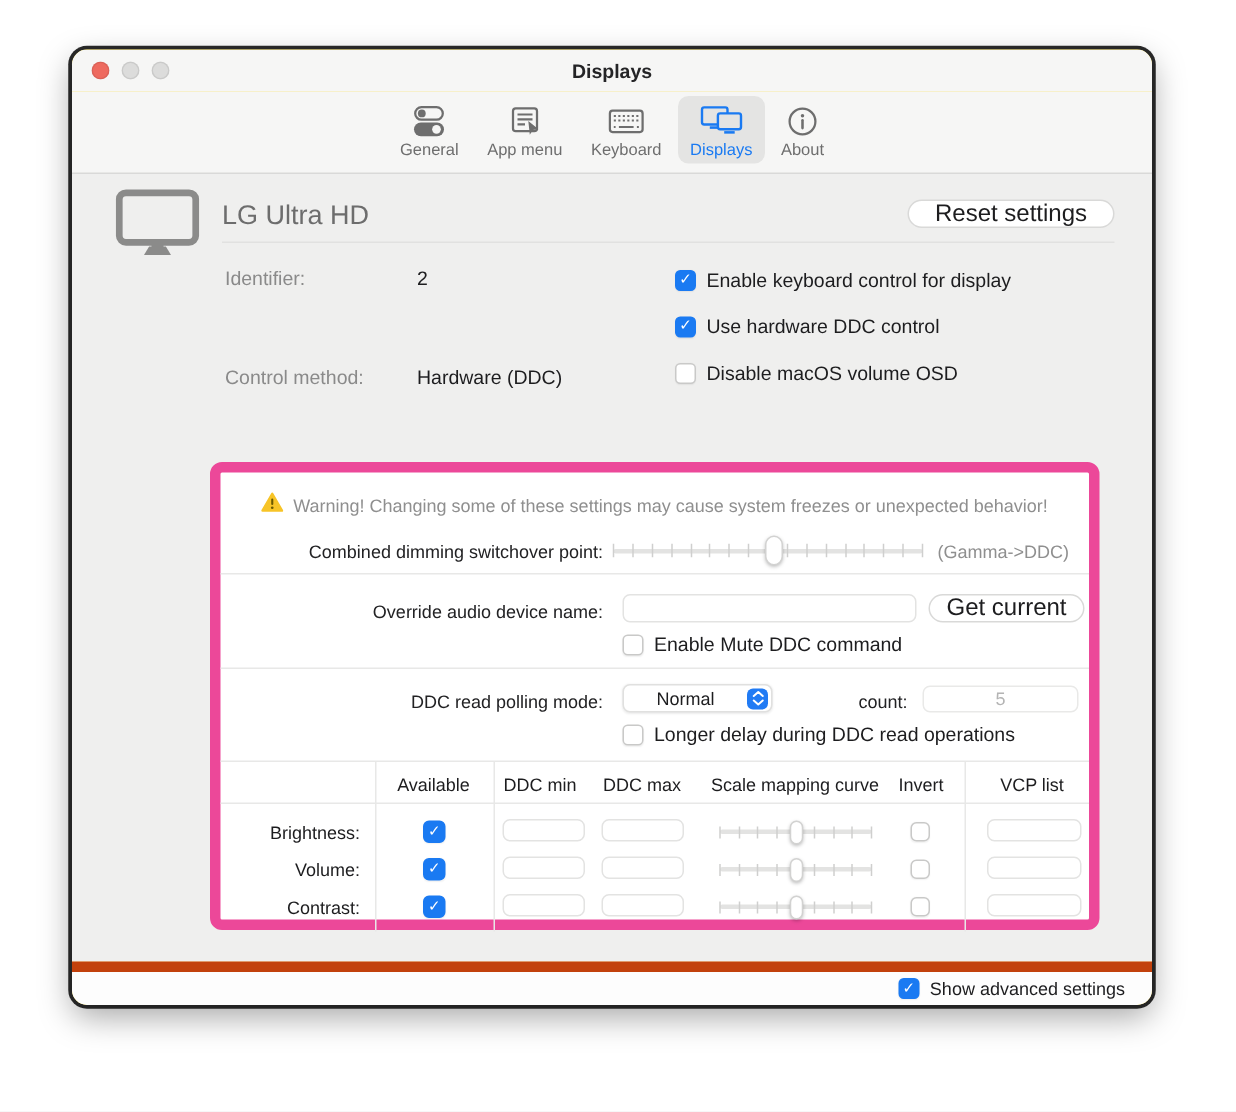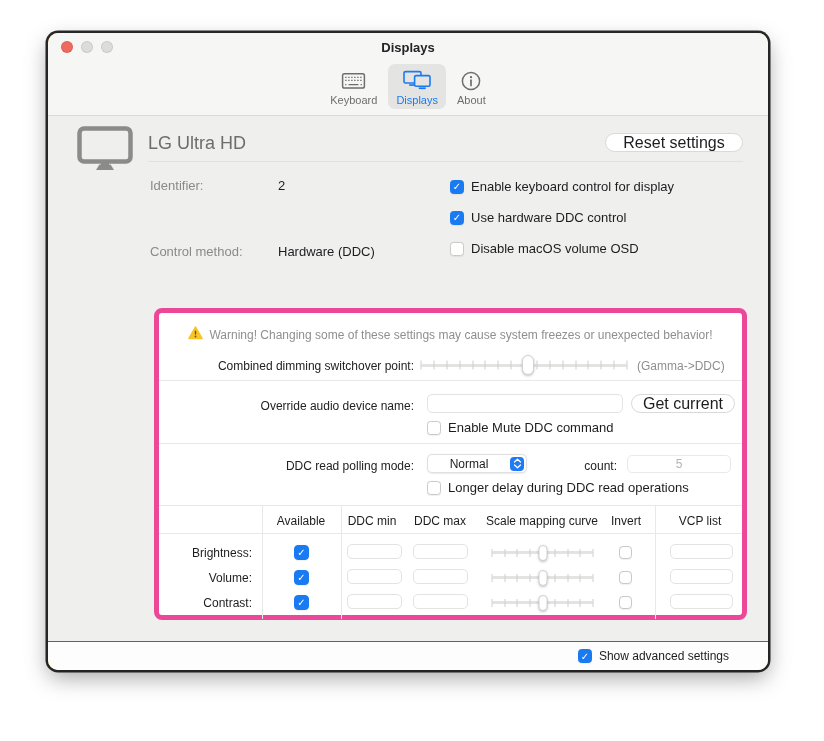--- a/index.html
+++ b/index.html
@@ -45,22 +45,22 @@
   
   .cb{width:14px;height:14px;border-radius:3.5px;background:#ffffff;border:1px solid #c9c9c8;
     box-sizing:border-box;position:relative;flex:0 0 auto;box-shadow:0 0.5px 1px rgba(0,0,0,0.06);}
   .cb.checked{background:#1a7af2;border-color:#1a7af2;}
   .cb.checked::after{content:"✓";position:absolute;left:0;top:0;right:0;bottom:0;
     display:flex;align-items:center;justify-content:center;color:#fff;font-size:10px;
     font-weight:700;font-family:"DejaVu Sans",sans-serif;}
   .cb.lg{width:15px;height:15px;border-radius:4px;}
   .cb.sm{width:13px;height:13px;border-radius:4px;}
   
-  .advbox{position:absolute;left:106px;top:192px;width:593px;height:312px;background:#ffffff;
-    border:5px solid #ec4899;border-radius:8px;box-sizing:border-box;}
+  .advbox{position:absolute;left:92px;top:192px;width:593px;height:312px;background:#ffffff;
+    border:7px solid #ec4899;border-radius:8px;box-sizing:border-box;}
   .adv-warning{position:absolute;left:0;right:0;top:13px;display:flex;align-items:center;
     justify-content:center;gap:6px;font-size:12px;color:#8f8f8f;}
   .hr{position:absolute;left:0;right:0;height:1px;background:#e8e8e7;}
   .adv-label{position:absolute;left:0;width:255px;text-align:right;font-size:12px;color:#222224;}
   .suffix{position:absolute;font-size:12px;color:#8f8f8f;}
   
   .slider{position:relative;}
   .slider .track{position:absolute;left:0;right:0;top:50%;height:3px;margin-top:-1.5px;
     background:#e3e3e2;border-radius:2px;}
   .slider .tick{position:absolute;top:50%;width:1px;background:#cfcfce;transform:translate(-50%,-50%);}
@@ -81,38 +81,61 @@
   .stepper{width:14px;height:14px;border-radius:4px;background:#217bf4;display:flex;
     align-items:center;justify-content:center;margin-right:2px;flex:0 0 auto;}
   .cbline{position:absolute;display:flex;align-items:center;gap:7px;font-size:13px;color:#1d1d1f;}
   
   .th{position:absolute;transform:translateX(-50%);font-size:12px;color:#1d1d1f;white-space:nowrap;}
   .vline{position:absolute;width:1px;background:#e8e8e7;top:193px;height:113px;}
   .trow{position:absolute;left:0;right:0;height:25px;}
   .trow .rlabel{position:absolute;left:0;width:93px;text-align:right;font-size:12px;color:#1d1d1f;top:6px;}
   
   .footer{position:absolute;left:0;right:0;bottom:0;height:29px;background:#fdfdfd;
-    border-top:1px solid #c2410c;display:flex;align-items:center;justify-content:flex-end;
-    gap:7px;padding-right:39px;box-sizing:border-box;font-size:12px;color:#1d1d1f;}
+    border-top:7px solid #c2410c;display:flex;align-items:center;justify-content:flex-end;
+    gap:7px;padding-right:18px;box-sizing:border-box;font-size:12px;color:#1d1d1f;}
 </style>
 </head>
 <body>
 
 <div class="window">
 
   <div class="titlebar">
     <div class="traffic">
       <span class="light close"></span>
       <span class="light min"></span>
       <span class="light zoom"></span>
     </div>
     <div class="title">Displays</div>
   </div>
 
   <div class="toolbar">
+    <div class="tab">
+      <span class="ticon">
+        <svg width="26" height="24" viewBox="0 0 26 24" fill="none">
+          <rect x="3.8" y="2.4" width="18.4" height="8.4" rx="4.2" stroke="currentColor" stroke-width="1.5"></rect>
+          <circle cx="8.2" cy="6.6" r="2.6" fill="currentColor"></circle>
+          <rect x="3" y="12.6" width="20" height="9.2" rx="4.6" fill="currentColor"></rect>
+          <circle cx="18" cy="17.2" r="2.9" fill="#f6f6f5"></circle>
+        </svg>
+      </span>
+      <span>General</span>
+    </div>
+    <div class="tab">
+      <span class="ticon">
+        <svg width="24" height="24" viewBox="0 0 24 24" fill="none">
+          <rect x="4" y="3.2" width="16" height="15.2" rx="1.8" stroke="currentColor" stroke-width="1.5"></rect>
+          <line x1="7" y1="7.3" x2="17" y2="7.3" stroke="currentColor" stroke-width="1.4"></line>
+          <line x1="7" y1="10.6" x2="17" y2="10.6" stroke="currentColor" stroke-width="1.4"></line>
+          <line x1="7" y1="13.9" x2="12" y2="13.9" stroke="currentColor" stroke-width="1.4"></line>
+          <path d="M14.2 11.6 L21 17.2 L17.2 17.6 L15.2 20.9 Z" fill="currentColor"></path>
+        </svg>
+      </span>
+      <span>App menu</span>
+    </div>
     <div class="tab">
       <span class="ticon">
         <svg width="27" height="24" viewBox="0 0 27 24" fill="none">
           <rect x="2.6" y="4.8" width="21.8" height="14.2" rx="1.8" stroke="currentColor" stroke-width="1.5"></rect>
           <g stroke="currentColor" stroke-width="1.3" stroke-dasharray="1.4 1.6">
             <line x1="5.2" y1="8.3" x2="21.9" y2="8.3"></line>
             <line x1="5.2" y1="11.3" x2="21.9" y2="11.3"></line>
           </g>
           <line x1="5.2" y1="15.6" x2="6.4" y2="15.6" stroke="currentColor" stroke-width="1.3"></line>
           <line x1="8.6" y1="15.6" x2="18.4" y2="15.6" stroke="currentColor" stroke-width="1.3"></line>

